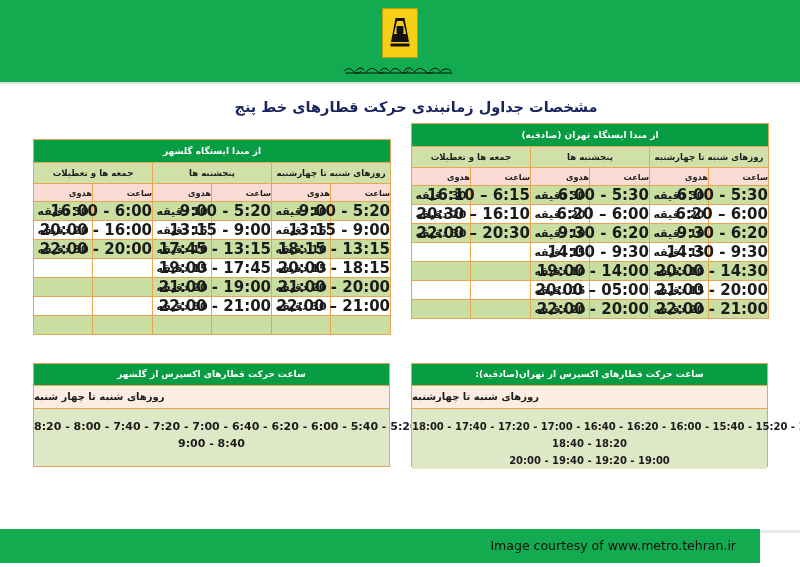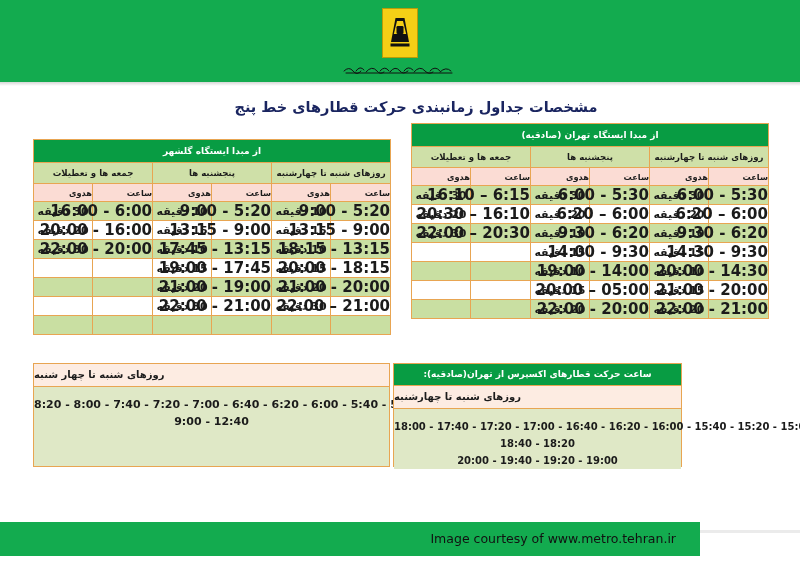--- a/index.html
+++ b/index.html
@@ -133,21 +133,21 @@
 
   
   .exp {
     position: absolute;
     border: 1px solid #e8a552;
     direction: rtl;
     background: #dfe8c6;
     box-sizing: border-box;
   }
   #exp-golshahr { left: 33px; top: 363px; width: 357px; height: 104px; }
-  #exp-sadeghieh { left: 393px; top: 363px; width: 289px; height: 104px; }
+  #exp-sadeghieh { left: 411px; top: 363px; width: 357px; height: 104px; }
   .exp-title {
     background: #089c43;
     color: #ffffff;
     font-size: 9px;
     font-weight: bold;
     text-align: center;
     height: 21px;
     line-height: 21px;
     border-bottom: 1px solid #e8a552;
   }
@@ -173,22 +173,22 @@
     color: #1b1b1b;
     line-height: 17px;
     white-space: nowrap;
   }
   #exp-sadeghieh .exp-body .line { font-size: 10px; }
 
   
   .footer-band {
     position: absolute;
     left: 0;
-    bottom: 11px;
-    width: 700px;
+    bottom: 4px;
+    width: 760px;
     height: 34px;
     background: #13ab4f;
   }
   .footer-band-top {
     position: absolute;
     left: 0;
     bottom: 34px;
     width: 800px;
     height: 3px;
     background: rgba(0,0,0,0.08);
@@ -409,24 +409,25 @@
         <td class="t-head">20 دقیقه</td>
         <td class="t-time">20:00 - 22:00</td>
         <td class="t-head">20 دقیقه</td>
         <td class="t-time empty"></td>
         <td class="t-head empty"></td>
       </tr>
     </tbody>
   </table>
 
   <div class="exp" id="exp-golshahr">
+    <div class="exp-title">ساعت حرکت قطارهای اکسپرس از گلشهر</div>
     <div class="exp-sub">روزهای شنبه تا چهار شنبه</div>
     <div class="exp-body">
       <div class="line">8:20 - 8:00 - 7:40 - 7:20 - 7:00 - 6:40 - 6:20 - 6:00 - 5:40 - 5:20</div>
-      <div class="line">9:00 - 12:40</div>
+      <div class="line">9:00 - 8:40</div>
     </div>
   </div>
 
   <div class="exp" id="exp-sadeghieh">
     <div class="exp-title">ساعت حرکت قطارهای اکسپرس از تهران(صادقیه):</div>
     <div class="exp-sub">روزهای شنبه تا چهارشنبه</div>
     <div class="exp-body">
       <div class="line">18:00 - 17:40 - 17:20 - 17:00 - 16:40 -  16:20 - 16:00  - 15:40 - 15:20 - 15:00</div>
       <div class="line">18:40 - 18:20</div>
       <div class="line">20:00 - 19:40 - 19:20 - 19:00</div>

